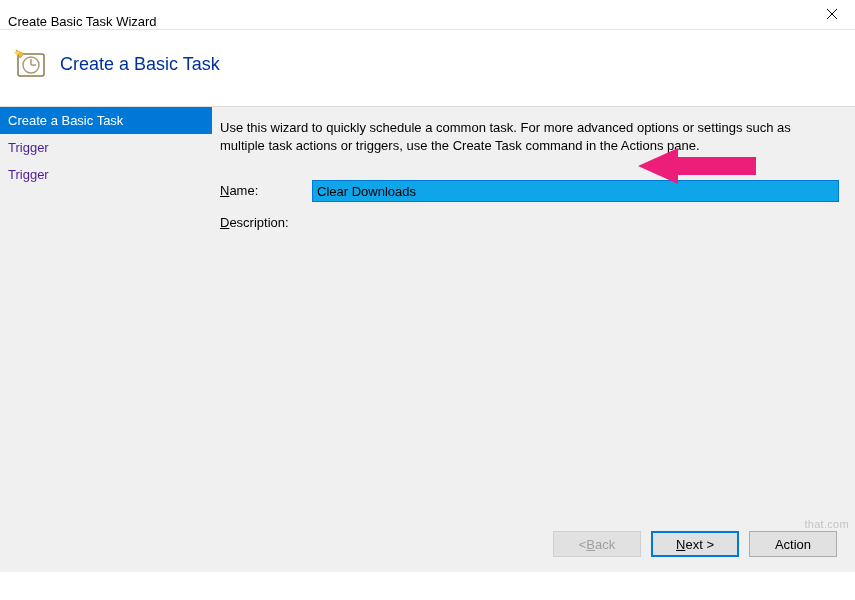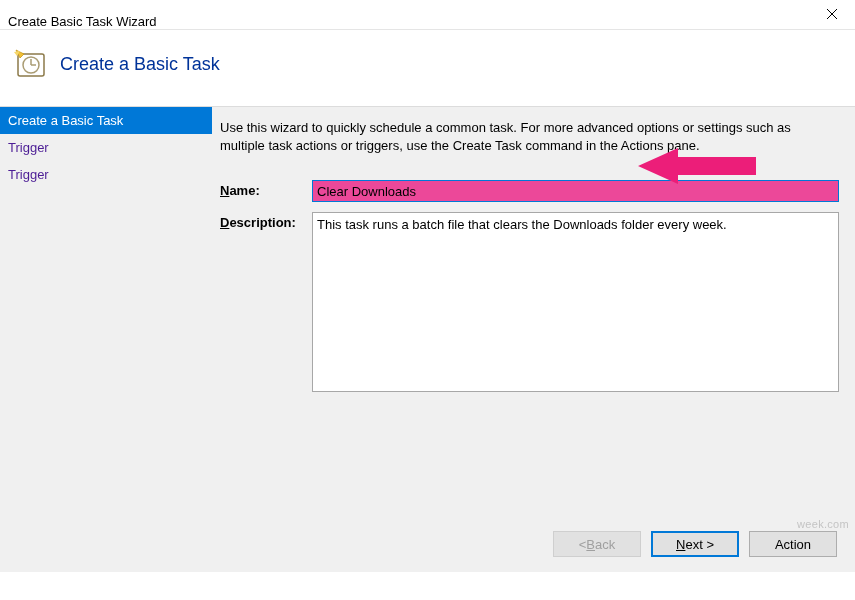--- a/index.html
+++ b/index.html
@@ -81,32 +81,31 @@
       margin-bottom: 25px;
     }
     .form-row {
       display: flex;
       align-items: flex-start;
       margin-bottom: 10px;
     }
     .form-label {
       width: 92px;
       padding-top: 3px;
-      font-weight: bold;
     }
     .form-label .ul { text-decoration: underline; }
     .name-input {
       flex: 1;
       height: 22px;
       border: 1px solid #0078d7;
       padding: 2px 4px;
       font-family: inherit;
       font-size: 13px;
       outline: none;
-      background: #ec4899;
+      background: #0ea5e9;
     }
     .desc-input {
       flex: 1;
       height: 180px;
       border: 1px solid #a7a7a7;
       padding: 4px 4px;
       font-family: inherit;
       font-size: 13px;
       background: #fff;
       resize: none;
@@ -192,21 +191,20 @@
   <div class="main">
     <div class="intro-text">Use this wizard to quickly schedule a common task.  For more advanced options or settings such as multiple task actions or triggers, use the Create Task command in the Actions pane.</div>
 
     <div class="form-row">
       <div class="form-label"><span class="ul">N</span><span>ame:</span></div>
       <input class="name-input" type="text" value="Clear Downloads" style="">
     </div>
 
     <div class="form-row">
       <div class="form-label"><span class="ul">D</span><span>escription:</span></div>
-      <textarea class="desc-input" style="">This task runs a batch file that clears the Downloads folder every week.</textarea>
     </div>
 
     <svg class="arrow-ann" width="120" height="46" viewBox="0 0 120 46">
       <polygon points="0,23 40,5 40,14 118,14 118,32 40,32 40,41" fill="#ec1e79"></polygon>
     </svg>
   </div>
 </div>
 
 <div class="footer">
   <div class="btn disabled">
@@ -214,13 +212,13 @@
       <span class="ul">B</span>
       <span>ack</span>
     </div>
   <div class="btn primary">
       <span class="ul">N</span>
       <span>ext &gt;</span>
     </div>
   <div class="btn">Action</div>
 </div>
 
-<div class="watermark">week.com</div>
+<div class="watermark">that.com</div>
 
 </body></html>

